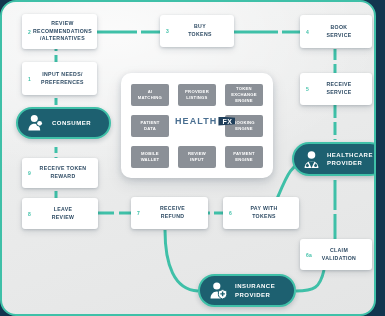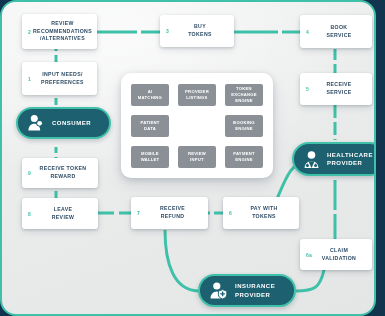--- a/index.html
+++ b/index.html
@@ -142,20 +142,24 @@
       <div class="tile" style="left:10px;top:73px;width:38px;height:22px;">
         <span>MOBILE<br>WALLET</span>
       </div>
       <div class="tile" style="left:57px;top:73px;width:38px;height:22px;">
         <span>REVIEW<br>INPUT</span>
       </div>
       <div class="tile" style="left:104px;top:73px;width:38px;height:22px;">
         <span>PAYMENT<br>ENGINE</span>
       </div>
 
+      <div id="logo" style="left:54px;top:43px;">
+        <span class="lt">HEALTH</span>
+        <span id="logoFx">FX</span>
+      </div>
     </div>
 
     <div class="node" style="left:20px;top:12px;width:75px;height:35px;">
       <span class="num">2</span>
       <span class="lbl">REVIEW<br>RECOMMENDATIONS<br>/ALTERNATIVES</span>
     </div>
 
     <div class="node" style="left:20px;top:60px;width:75px;height:33px;">
       <span class="num">1</span>
       <span class="lbl">INPUT NEEDS/<br>PREFERENCES</span>

